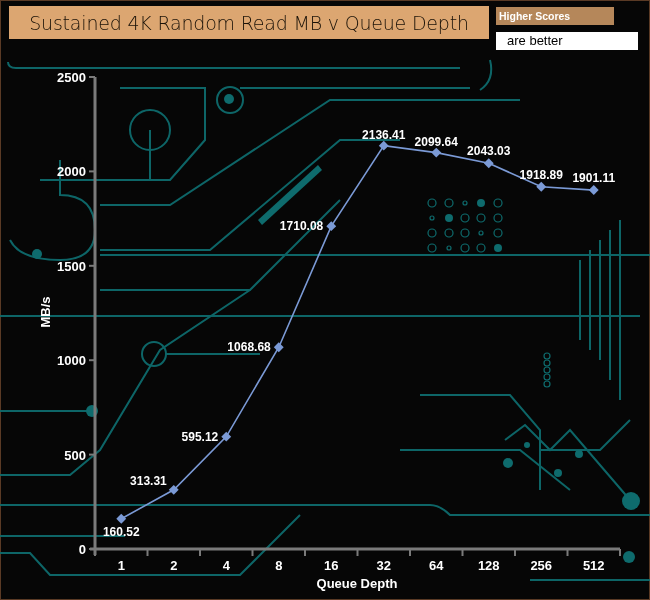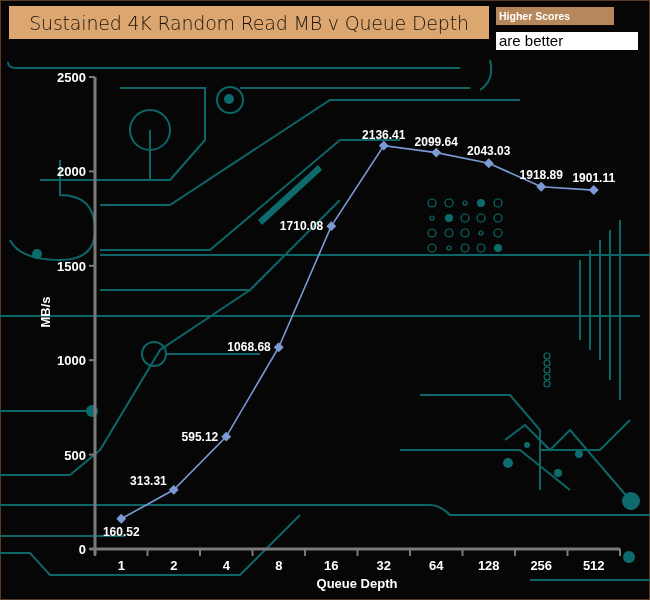--- a/index.html
+++ b/index.html
@@ -2,21 +2,21 @@
 <html><head>
   <meta charset="utf-8">
   <style>
     html, body { margin: 0; padding: 0; background: #060606; }
     body { width: 650px; height: 600px; position: relative; overflow: hidden; font-family: "Liberation Sans", sans-serif; }
     #frame { position: absolute; left: 0; top: 0; width: 648px; height: 598px; border: 1px solid #5a3a25; background: #060606; }
     #bg { position: absolute; left: 0; top: 0; width: 650px; height: 600px; }
     .title-box { position: absolute; left: 9px; top: 6px; width: 480px; height: 33px; background: #dca671; display: flex; align-items: center; justify-content: center; }
     .title-text { font-family: "DejaVu Sans", sans-serif; font-weight: 300; font-size: 19px; color: #1a1208; letter-spacing: -0.2px; }
     .hs-box { position: absolute; left: 496px; top: 7px; width: 118px; height: 18px; background: #b5875a; color: #fff; font-weight: bold; font-size: 10.5px; line-height: 18px; padding-left: 3px; box-sizing: border-box; }
-    .ab-box { position: absolute; left: 496px; top: 32px; width: 142px; height: 18px; background: #ffffff; color: #000; font-size: 15px; line-height: 18px; padding-left: 3px; box-sizing: border-box; }
+    .ab-box { position: absolute; left: 496px; top: 32px; width: 142px; height: 18px; background: #ffffff; color: #000; font-size: 13px; line-height: 18px; padding-left: 11px; box-sizing: border-box; }
     #chart { position: absolute; left: 0; top: 0; width: 650px; height: 600px; }
     .tick-label { fill: #ffffff; font-family: "Liberation Sans", sans-serif; font-weight: bold; font-size: 13px; }
     .data-label { fill: #ffffff; font-family: "Liberation Sans", sans-serif; font-weight: bold; font-size: 12px; }
     .axis-title { fill: #ffffff; font-family: "Liberation Sans", sans-serif; font-weight: bold; font-size: 13px; }
   </style>
 </head>
 <body>
 
 <div id="frame"></div>
 

